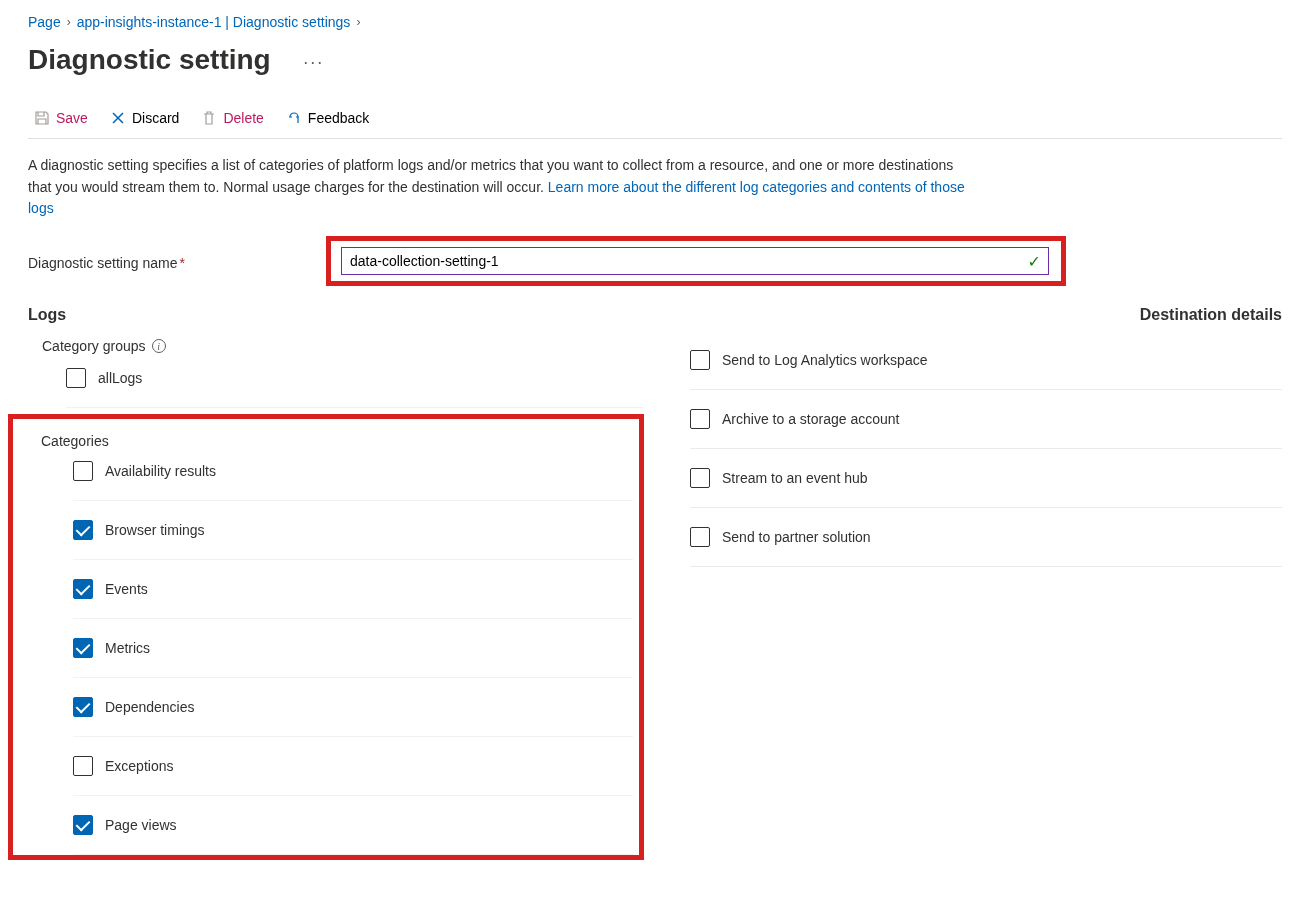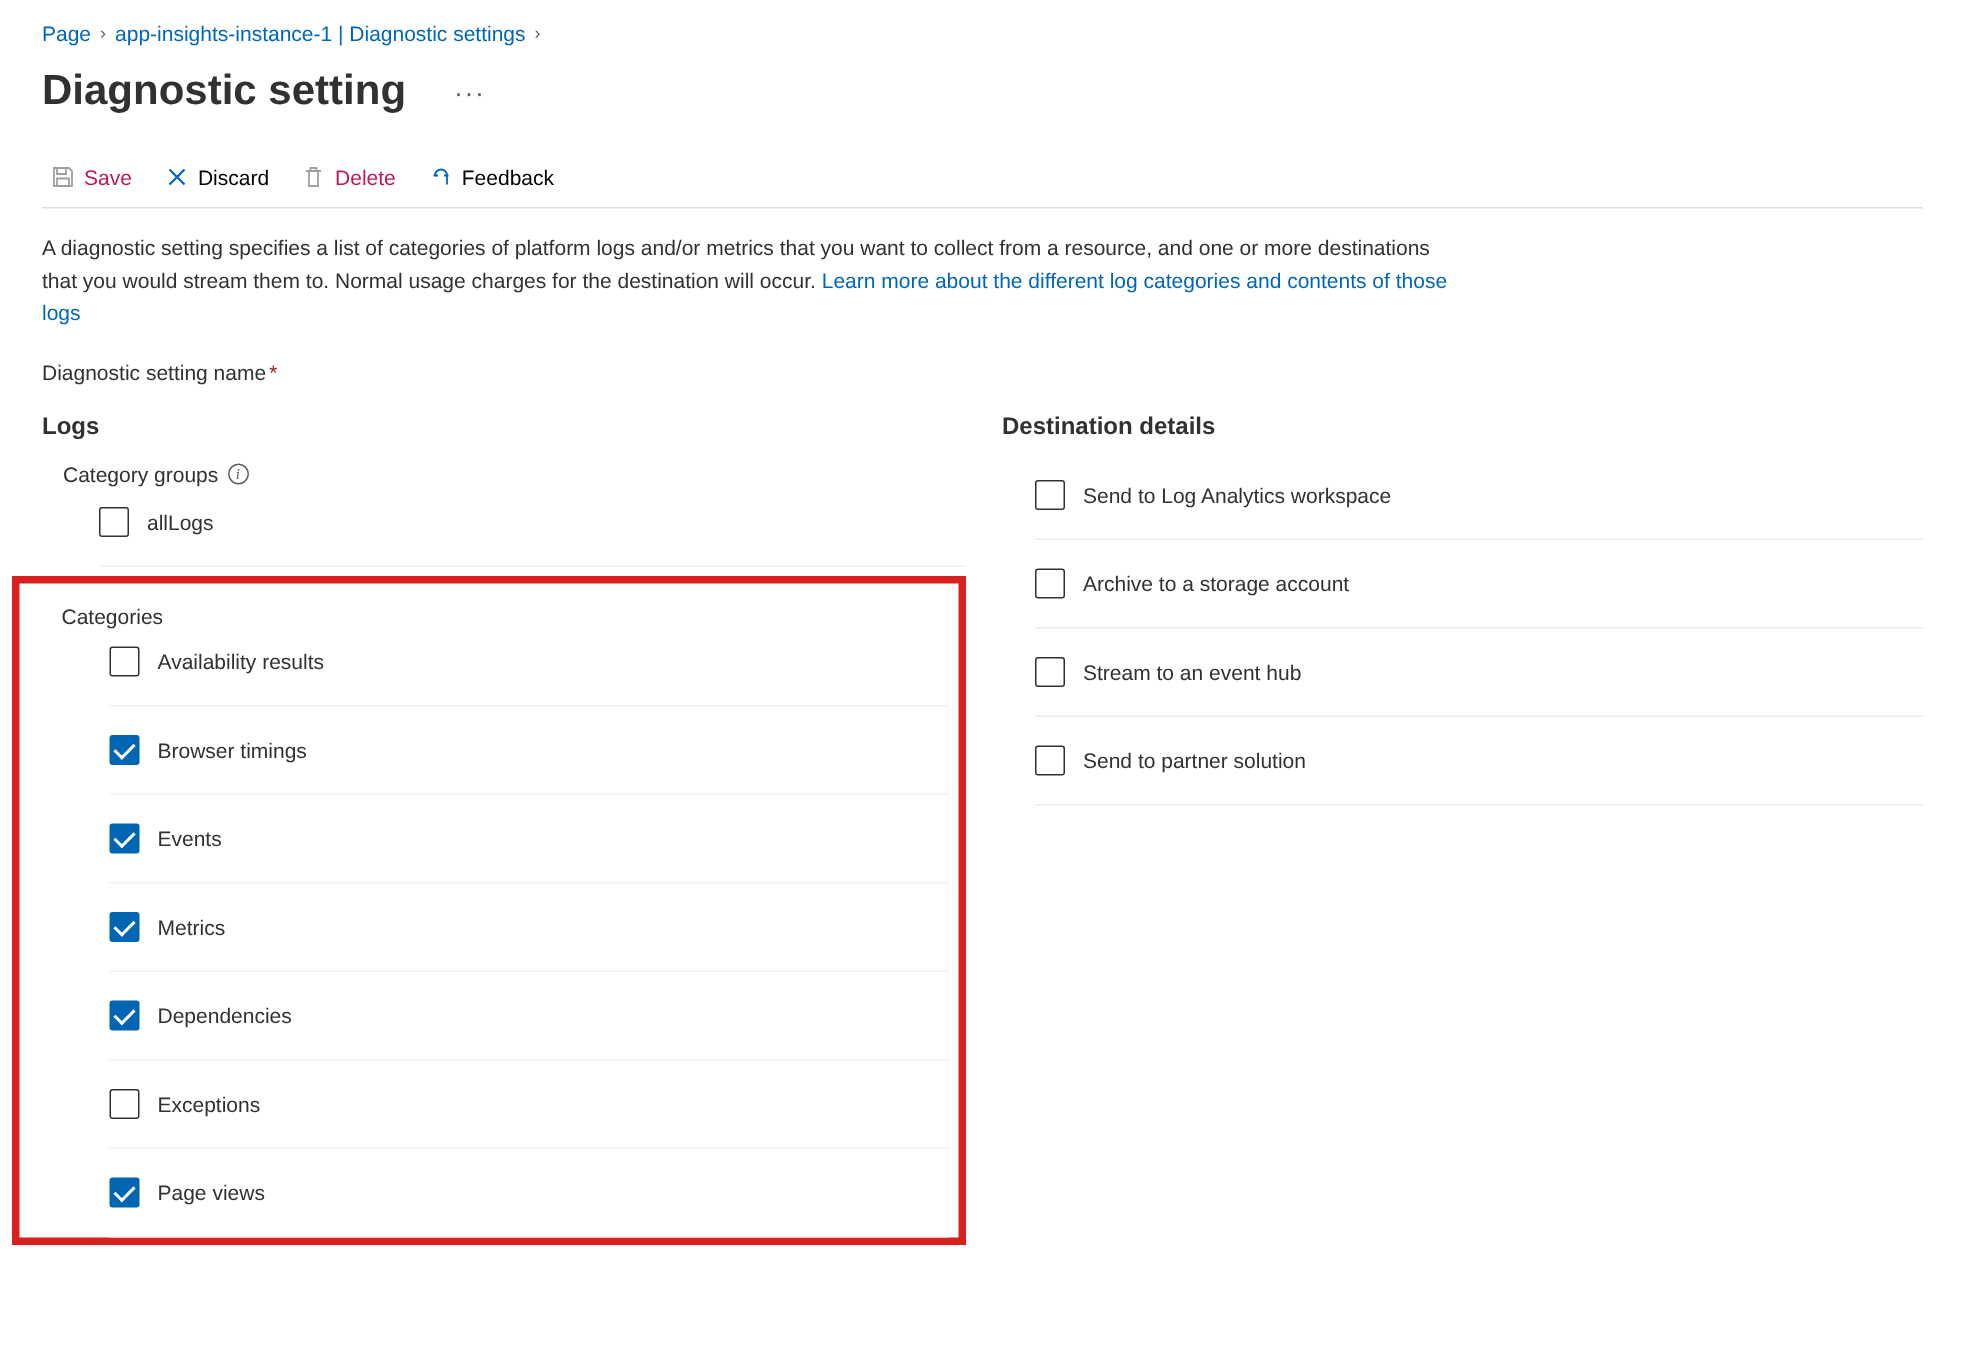--- a/index.html
+++ b/index.html
@@ -127,21 +127,21 @@
     font-size: 16px;
   }
 
   .columns {
     display: flex;
     gap: 24px;
     margin-top: 14px;
   }
   .col { flex: 1; }
   .col.left { max-width: 636px; }
-  .col.right { max-width: 636px; }
+  .col.right { max-width: 636px; text-align: right; }
 
   .section-head {
     font-size: 16px;
     font-weight: 600;
     margin: 6px 0 14px 0;
   }
   .subhead {
     font-size: 14px;
     color: #323130;
     margin: 0 0 6px 14px;
@@ -264,20 +264,26 @@
 
 <div class="description">
   <span>A diagnostic setting specifies a list of categories of platform logs and/or metrics that you want to collect from a resource, and one or more destinations that you would stream them to. Normal usage charges for the destination will occur. </span>
   <a>Learn more about the different log categories and contents of those logs</a>
 </div>
 
 <div class="setting-name-row">
   <div class="label-col">
     <span>Diagnostic setting name</span><span class="required">*</span>
   </div>
+  <div class="highlight-box name-box">
+    <div class="name-input-wrap">
+      <input class="name-input" type="text" value="data-collection-setting-1" style="">
+      <span class="check-validate">✓</span>
+    </div>
+  </div>
 </div>
 
 <div class="columns">
 
   <div class="col left">
     <div class="section-head">Logs</div>
 
     <div class="subhead">
       <span>Category groups</span>
       <span class="info-icon">i</span>

